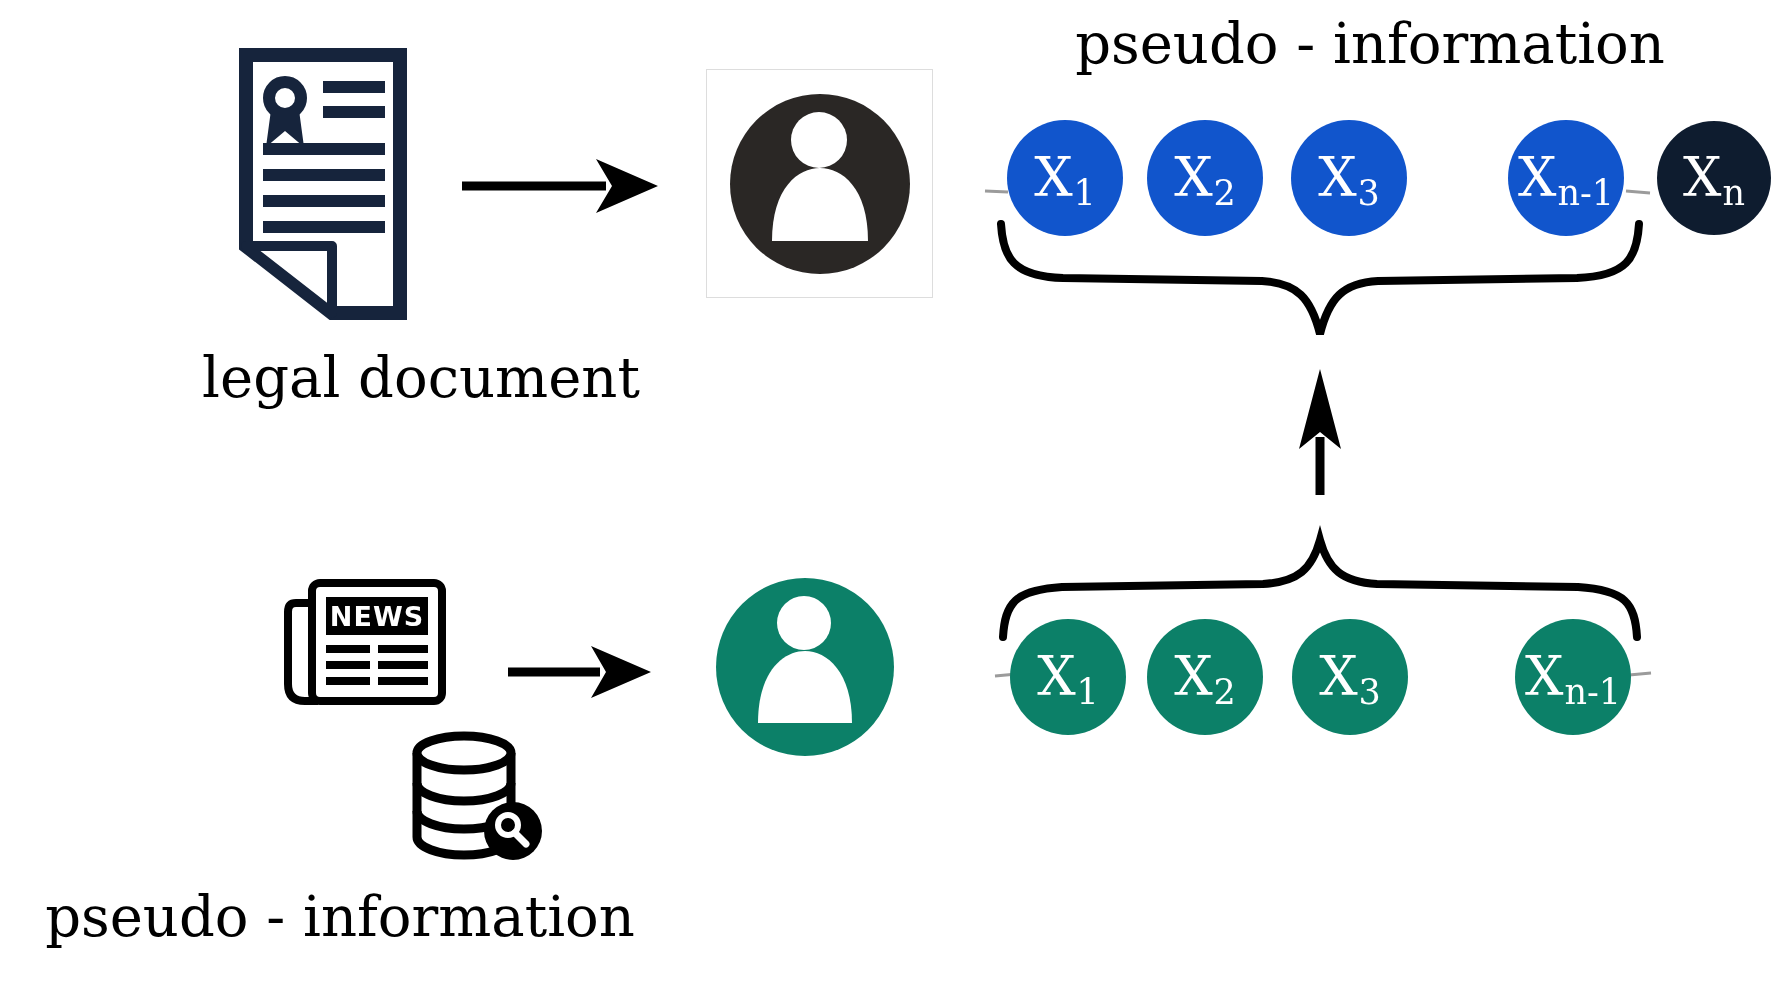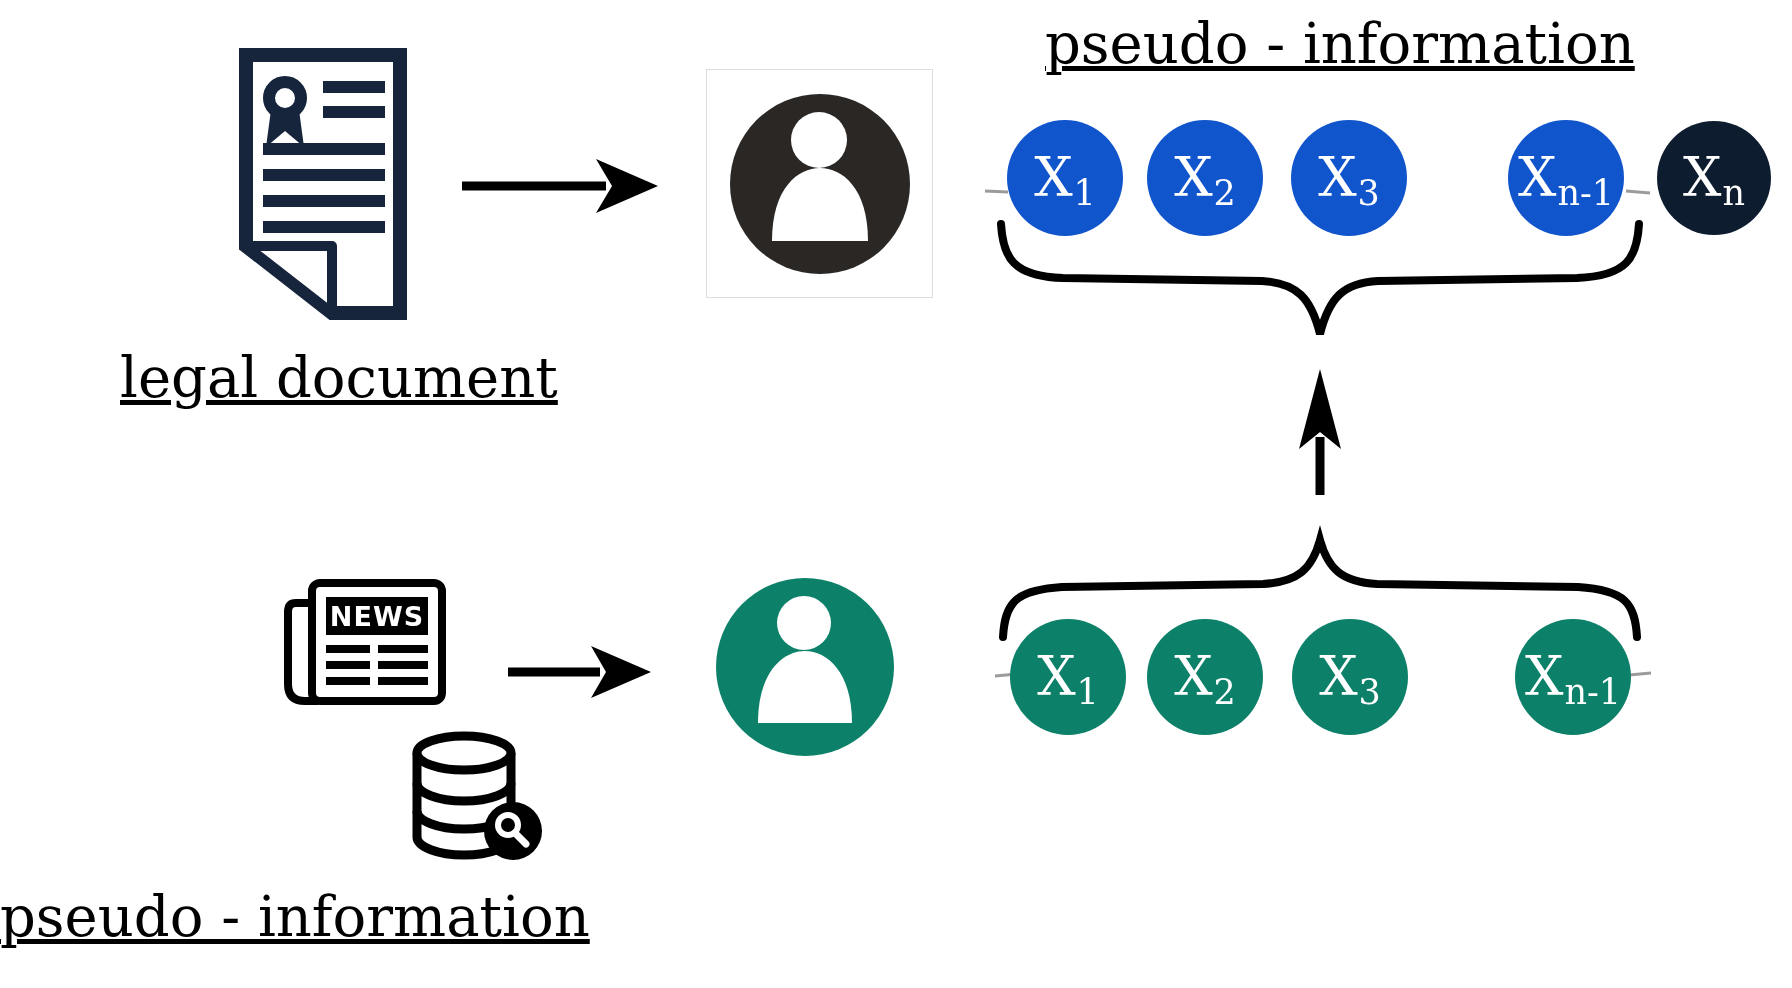--- a/index.html
+++ b/index.html
@@ -5,21 +5,21 @@
   html,body{margin:0;padding:0;background:#fff;}
   #canvas{
     position:relative;width:1792px;height:988px;background:var(--background,#fff);
     font-family:"DejaVu Serif","Liberation Serif",serif;overflow:hidden;
   }
   .abs{position:absolute;}
   svg{display:block;}
   
   .caption{
     position:absolute;color:var(--text_black,#000);font-size:56px;line-height:1.15;
-    text-align:left;white-space:nowrap;text-decoration:underline;
+    text-align:center;white-space:nowrap;
   }
   
   .node{
     position:absolute;width:116px;height:116px;border-radius:50%;
     display:flex;align-items:center;justify-content:center;
     color:var(--node_text,#fff);
   }
   .node.blue{background:var(--blue,#1155cc);}
   .node.green{background:var(--green,#0c8068);}
   .node.dark{background:var(--dark_navy,#0e1c2f);width:114px;height:114px;}
@@ -72,21 +72,21 @@
     <circle cx="52" cy="50" r="16" fill="none" stroke="var(--doc_navy,#16243c)" stroke-width="12"></circle>
     <path d="M38,62 L33,99 L52,83 L71,99 L66,62 Z" fill="var(--doc_navy,#16243c)"></path>
     <rect x="90" y="33" width="62" height="12" fill="var(--doc_navy,#16243c)"></rect>
     <rect x="90" y="58" width="62" height="12" fill="var(--doc_navy,#16243c)"></rect>
     <rect x="30" y="95" width="122" height="12" fill="var(--doc_navy,#16243c)"></rect>
     <rect x="30" y="121" width="122" height="12" fill="var(--doc_navy,#16243c)"></rect>
     <rect x="30" y="147" width="122" height="12" fill="var(--doc_navy,#16243c)"></rect>
     <rect x="30" y="173" width="122" height="12" fill="var(--doc_navy,#16243c)"></rect>
   </svg>
 
-  <div class="caption" style="left:120px;top:346px;width:550px">legal document</div>
+  <div class="caption" style="left:146px;top:346px;width:550px">legal document</div>
 
   <div class="avatar-box">
     <svg width="225" height="227" viewBox="0 0 225 227">
       <circle cx="113" cy="114" r="90" fill="var(--avatar_dark,#2a2725)"></circle>
       <circle cx="112" cy="70" r="28" fill="#fff"></circle>
       <path d="M65,171 C65,118 91,98 113,98 C135,98 161,118 161,171 Z" fill="#fff"></path>
     </svg>
   </div>
 
   <div class="caption" style="left:1045px;top:12px;width:650px">pseudo - information</div>

